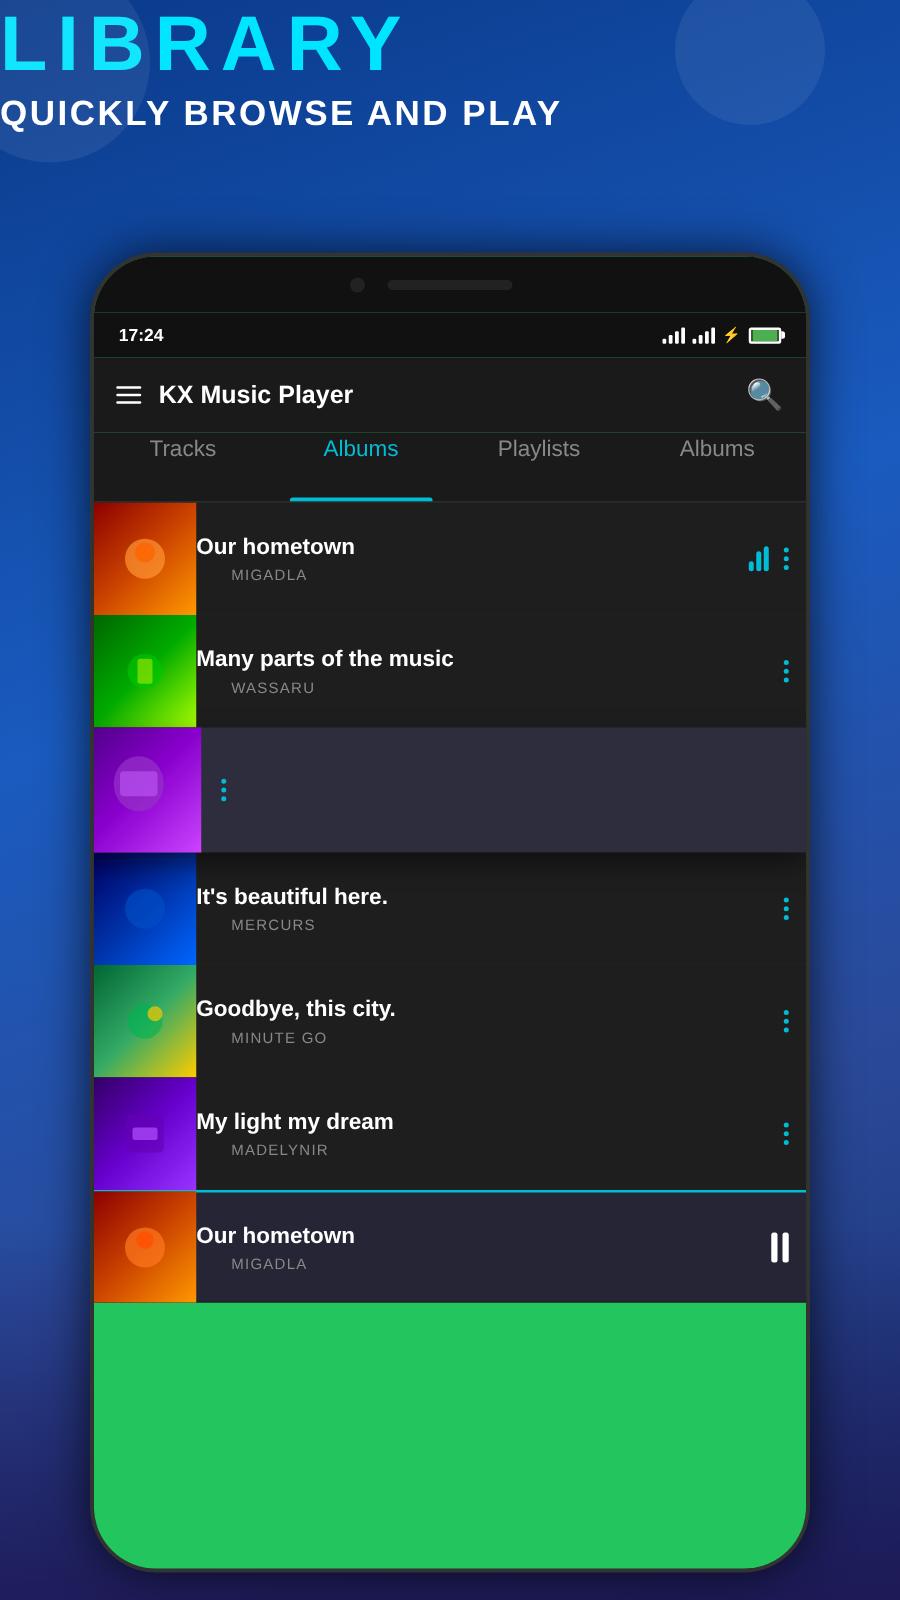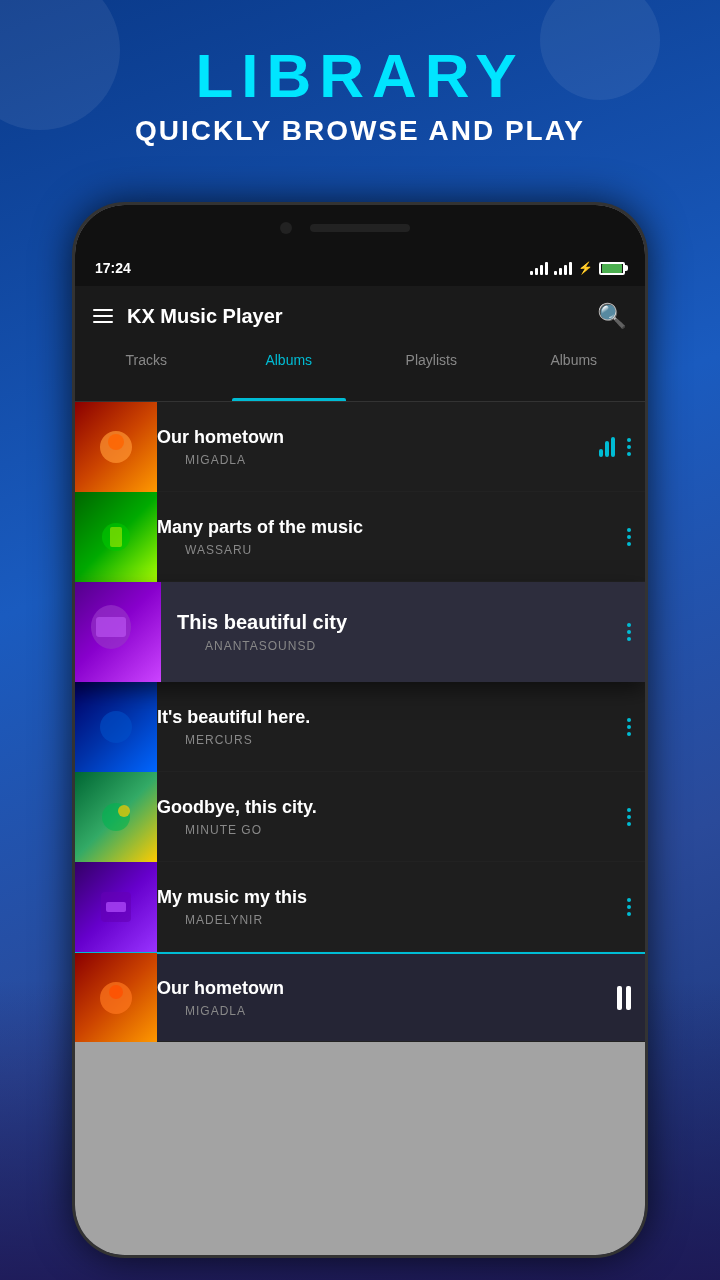--- a/index.html
+++ b/index.html
@@ -14,22 +14,20 @@
 
     
     .bg-circle {
       position: absolute;
       border-radius: 50%;
       background: rgba(255,255,255,0.07);
     }
 
     
     .top-text {
-      text-align: center;
-      padding-top: 40px;
       padding-bottom: 20px;
     }
     .library-title {
       font-size: 62px;
       font-weight: 900;
       color: #00e5ff;
       letter-spacing: 8px;
       text-transform: uppercase;
     }
     .subtitle {
@@ -54,21 +52,21 @@
       box-shadow: 0 0 0 3px #333, 0 0 40px rgba(0,0,0,0.8);
       overflow: hidden;
     }
 
     
     .phone-inner {
       position: absolute;
       top: 0; left: 0; right: 0; bottom: 0;
       border-radius: 48px;
       overflow: hidden;
-      background: #a3a3a3;
+      background: #22c55e;
     }
 
     
     .phone-top-bar {
       height: 45px;
       background: #111;
       display: flex;
       align-items: center;
       justify-content: center;
       position: relative;
@@ -188,21 +186,21 @@
       display: flex;
       align-items: flex-end;
       border-bottom: 1px solid #333;
     }
     .tab-item {
       flex: 1;
       height: 100%;
       display: flex;
       align-items: center;
       justify-content: center;
-      font-size: 14px;
+      font-size: 18px;
       color: #888;
       position: relative;
       padding-bottom: 28px;
       cursor: pointer;
     }
     .tab-item.active {
       color: #00bcd4;
     }
     .tab-item.active::after {
       content: '';
@@ -440,24 +438,20 @@
       </div>
 
       <div style="position:relative;z-index:10;left:-14px;width:calc(100% + 14px);margin-left:0;">
         <div style="background:#2d2d3d;display:flex;align-items:center;height:100px;padding:0 14px 0 0;box-shadow:0 8px 20px rgba(0,0,0,0.5);">
           <div class="album-art-placeholder album-art-3" style="width:100px;height:100px;flex-shrink:0;margin-right:16px;display:flex;align-items:center;justify-content:center;">
             <svg width="50" height="60" viewBox="0 0 50 60">
               <ellipse cx="25" cy="25" rx="20" ry="22" fill="rgba(150,50,200,0.7)"></ellipse>
               <rect x="10" y="15" width="30" height="20" fill="rgba(200,100,255,0.5)" rx="3"></rect>
             </svg>
           </div>
-          <div class="track-info">
-            <div class="track-title" style="font-size:20px;">This beautiful city</div>
-            <div class="track-artist">ANANTASOUNSD</div>
-          </div>
           <div class="more-icon">
             <div class="more-dot"></div>
             <div class="more-dot"></div>
             <div class="more-dot"></div>
           </div>
         </div>
       </div>
 
       <div class="music-item">
         <div class="album-art-placeholder album-art-4" style="display:flex;align-items:center;justify-content:center;">
@@ -500,21 +494,21 @@
       </div>
 
       <div class="music-item">
         <div class="album-art-placeholder album-art-7" style="display:flex;align-items:center;justify-content:center;">
           <svg width="40" height="40" viewBox="0 0 40 40">
             <rect x="5" y="5" width="30" height="30" fill="rgba(100,0,180,0.6)" rx="4"></rect>
             <rect x="10" y="15" width="20" height="10" fill="rgba(180,80,255,0.7)" rx="2"></rect>
           </svg>
         </div>
         <div class="track-info">
-          <div class="track-title">My music my this</div>
+          <div class="track-title">My light my dream</div>
           <div class="track-artist">MADELYNIR</div>
         </div>
         <div class="track-actions">
           <div class="more-icon">
             <div class="more-dot"></div>
             <div class="more-dot"></div>
             <div class="more-dot"></div>
           </div>
         </div>
       </div>

